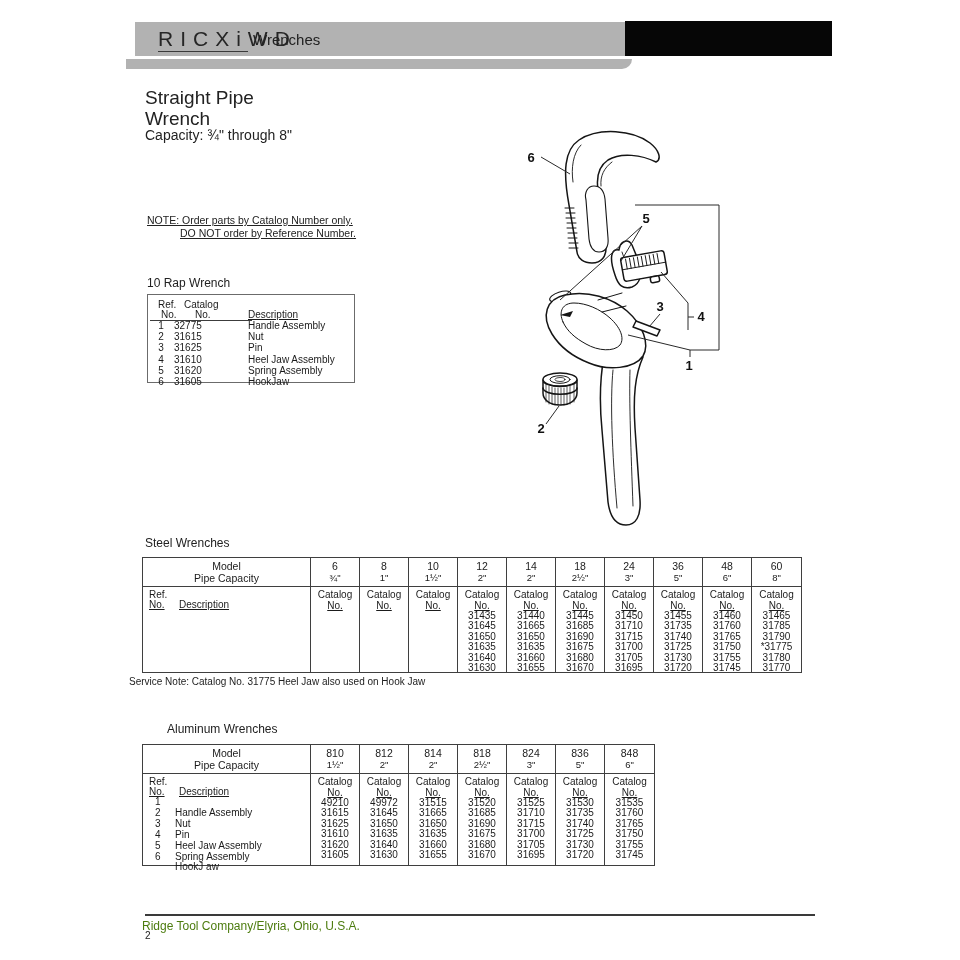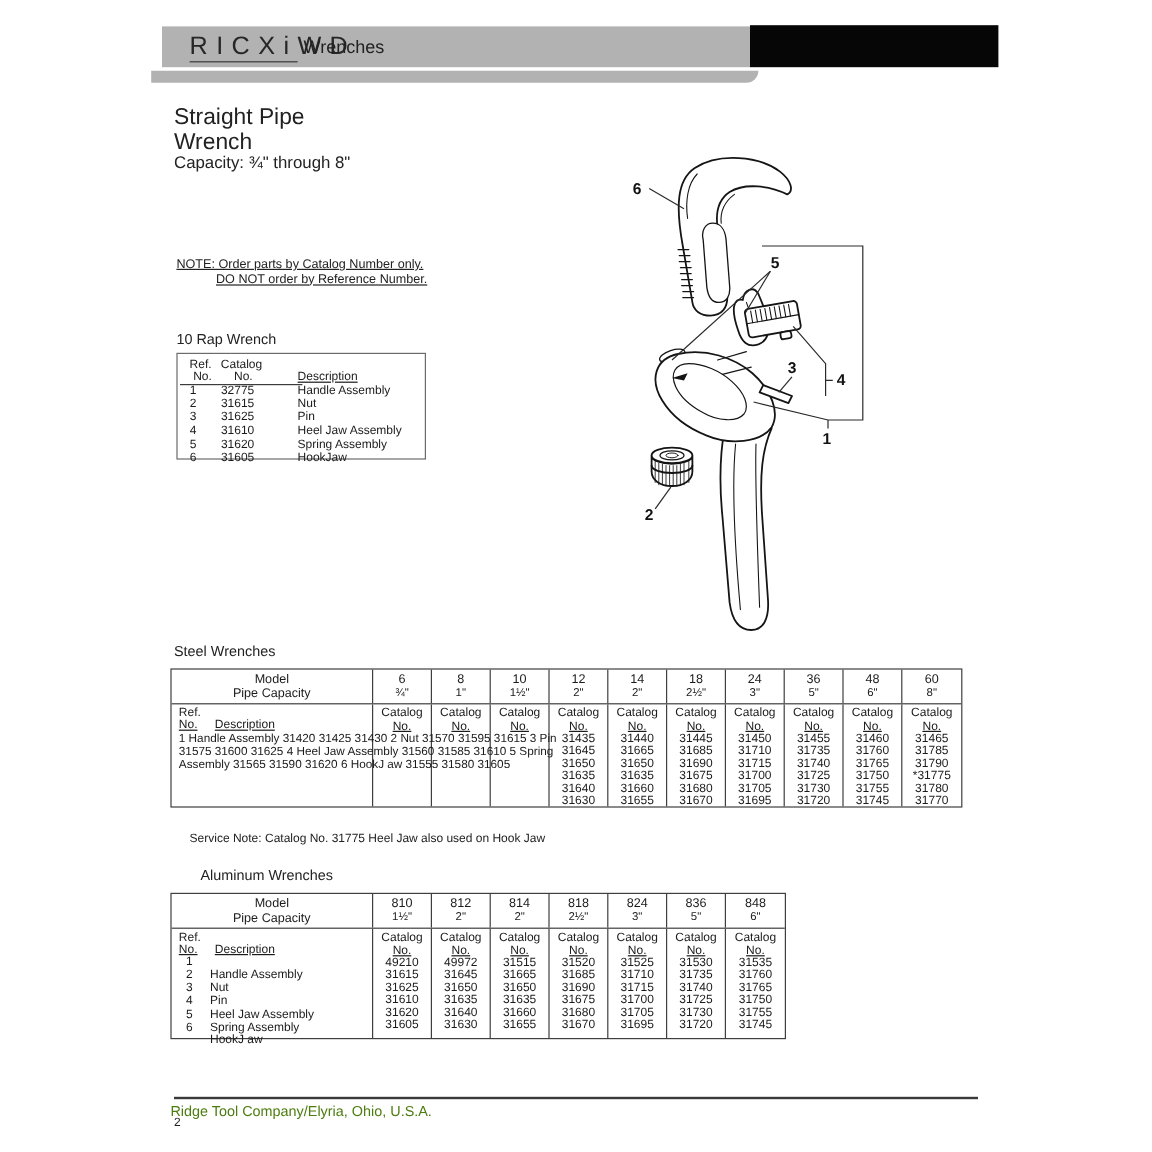--- a/index.html
+++ b/index.html
@@ -21,21 +21,21 @@
   .note .l2{padding-left:33px;}
   
   .sec-head{font-size:12px;color:#222;}
   
   .rap-box{left:147px;top:294px;width:206px;height:87px;border:1px solid #6b6b6b;background:#fff;}
   .rap-box .h{position:absolute;font-size:10px;color:#1b1b1b;}
   .rap-rule{position:absolute;left:2px;top:25px;width:102px;height:1px;background:#3c3c3c;}
   .rap-rows{position:absolute;left:0;top:25px;right:0;}
   .raprow{display:flex;font-size:10px;line-height:11.2px;}
   .rapref{width:26px;text-align:center;}
-  .rapcat{width:48px;text-align:center;}
+  .rapcat{width:48px;text-align:left;}
   .rapdesc{padding-left:26px;white-space:nowrap;}
   .und{text-decoration:underline;}
   
   .ptable{position:absolute;border:1px solid #3f3f3f;background:#fff;}
   .prow{display:flex;}
   .phead{height:29px;border-bottom:1px solid #3f3f3f;box-sizing:border-box;}
   .pcell{border-right:1px solid #3f3f3f;box-sizing:border-box;text-align:center;padding-top:2px;}
   .pcell:last-child{border-right:none;}
   .pfirst{width:168px;}
   .vcell{width:49px;}
@@ -50,21 +50,21 @@
   .vhead{font-size:10px;line-height:11px;}
   .vline{font-size:10px;line-height:10.4px;}
   #steel-table{left:142px;top:557px;width:658px;}
   #steel-table .pbody{height:85px;}
   #alu-table{left:142px;top:744px;width:511px;}
   #alu-table .pbody{height:91px;}
   .alulines{position:absolute;left:0;right:0;top:23px;}
   .aluline{display:flex;font-size:10px;line-height:10.9px;}
   .aluref{width:32px;padding-left:12px;box-sizing:border-box;}
   .aludesc{flex:1;text-align:left;white-space:nowrap;}
-  .service-note{left:158px;top:676px;font-size:10px;color:#222;margin-top:18px;}
+  .service-note{left:129px;top:676px;font-size:10px;color:#222;}
   
   .foot-rule{left:145px;top:914px;width:670px;height:2px;background:#3a3a3a;}
   .foot-company{left:142px;top:919px;width:670px;text-align:left;font-size:12px;color:#4d7c0f;}
   .foot-page{left:145px;top:930px;font-size:10px;color:#222;}
   
   #diagram{left:478px;top:128px;}
 </style>
 </head>
 <body>
 
@@ -241,25 +241,20 @@
         <div class="pcell vcell">
           <div class="cline">60</div>
           <div class="cline cap">8"</div>
         </div>
       </div>
       <div class="prow pbody">
         <div class="pcell pfirst pbodyfirst">
           <span class="reflab">Ref.</span>
           <span class="nolab">No.</span>
           <span class="desclab">Description</span>
-          <div class="flow">
-            <div class="flowline">1 Handle Assembly 31420 31425 31430 2 Nut 31570 31595 31615 3 Pin</div>
-            <div class="flowline">31575 31600 31625 4 Heel Jaw Assembly 31560 31585 31610 5 Spring</div>
-            <div class="flowline">Assembly 31565 31590 31620 6 HookJ aw 31555 31580 31605</div>
-          </div>
         </div>
         <div class="pcell vcell">
           <div class="vhead">Catalog</div>
           <div class="vhead und">No.</div>
         </div>
         <div class="pcell vcell">
           <div class="vhead">Catalog</div>
           <div class="vhead und">No.</div>
         </div>
         <div class="pcell vcell">

